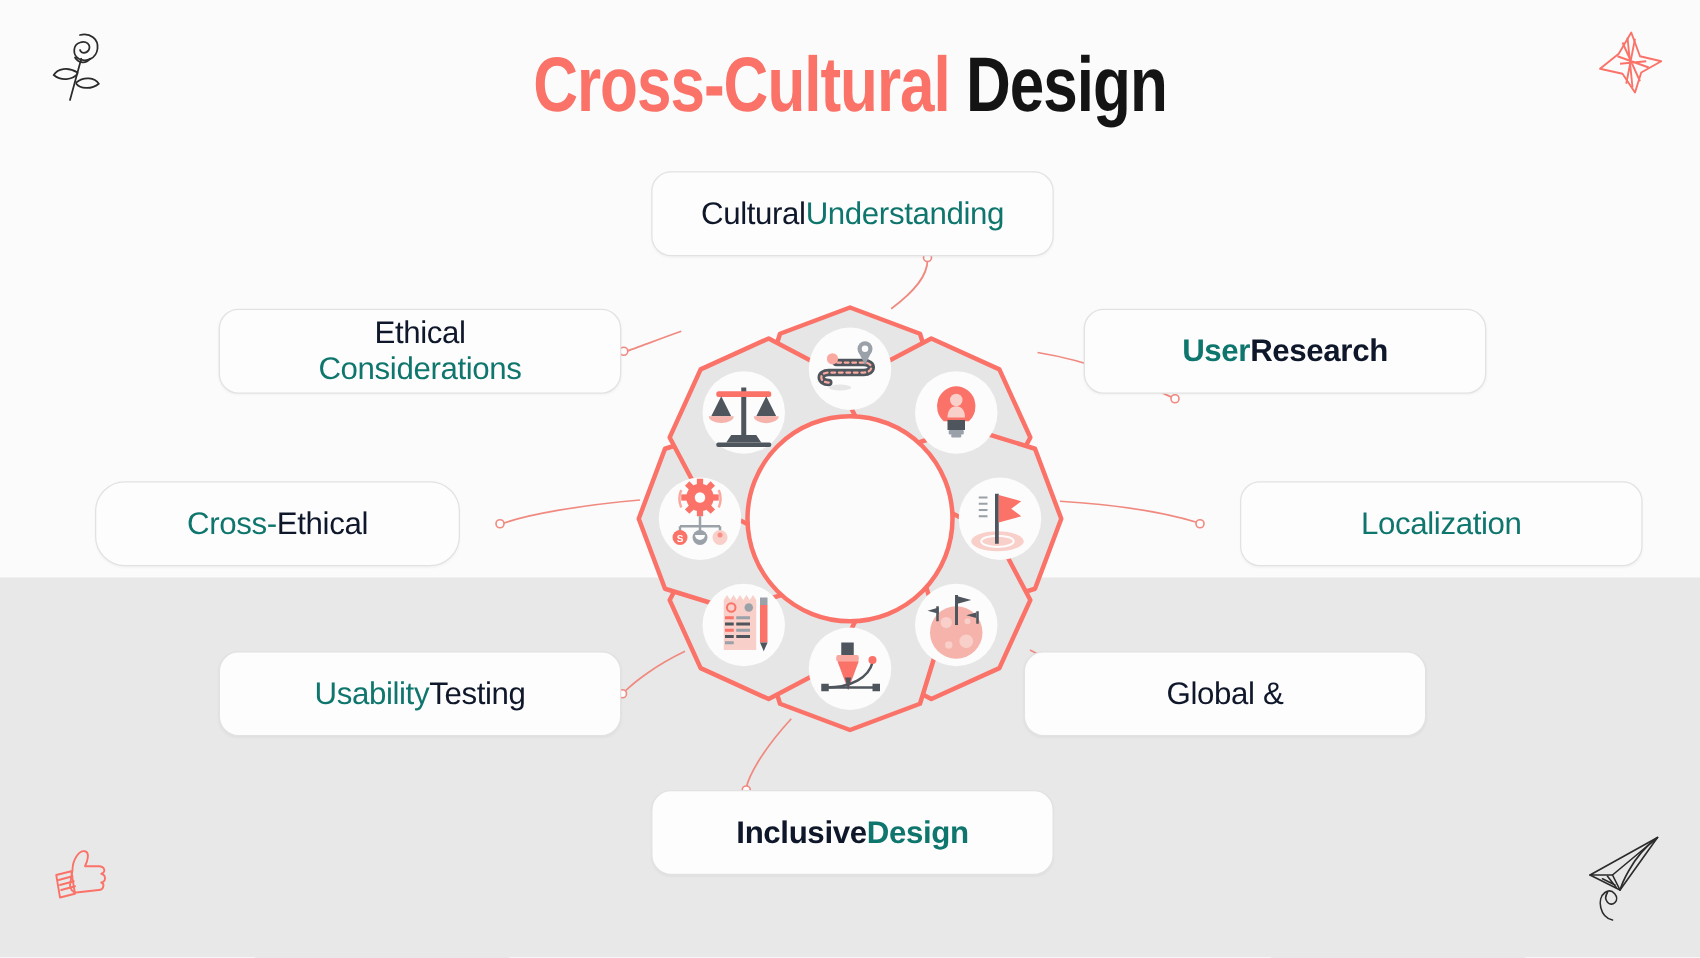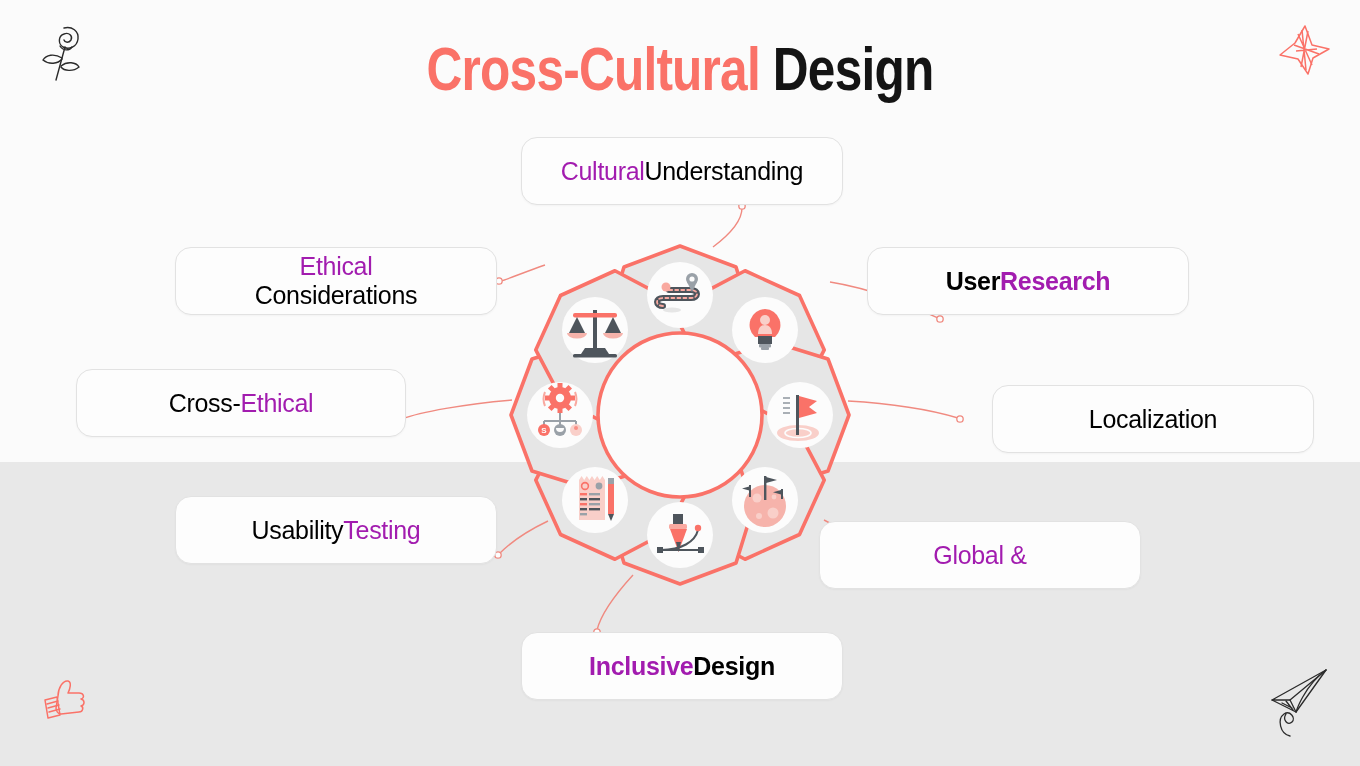--- a/index.html
+++ b/index.html
@@ -55,29 +55,29 @@
     border-radius:16px;
     box-shadow:0 1px 2px rgba(0,0,0,0.035);
     display:flex;
     align-items:center;
     justify-content:center;
     font-size:25px;
     letter-spacing:-0.3px;
     white-space:nowrap;
     color:#141414;
   }
-  .label-card .accent { color:#a21caf; }
-  .label-card .plain  { color:#000000; }
+  .label-card .accent { color:#0f172a; }
+  .label-card .plain  { color:#0f766e; }
 
   #card-cultural-understanding { left:521px;  top:137px; width:322px; height:68px; }
   #card-ethical-considerations { left:175px;  top:247px; width:322px; height:68px;flex-direction:column; }
   #card-user-research          { left:867px;  top:247px; width:322px; height:68px;font-weight:bold; }
-  #card-cross-collab           { left:76px;   top:369px; width:330px; height:68px; }
+  #card-cross-collab           { left:76px;   top:385px; width:292px; height:68px;border-radius:24px; }
   #card-localization           { left:961px;  top:385px; width:322px; height:68px;margin-left:31px; }
-  #card-usability-testing      { left:175px;  top:496px; width:322px; height:68px; }
+  #card-usability-testing      { left:175px;  top:521px; width:322px; height:68px; }
   #card-global-local-relevance { left:819px;  top:521px; width:322px; height:68px; }
   #card-inclusive-design       { left:521px;  top:632px; width:322px; height:68px;font-weight:bold; }
 
   
   .doodle { position:absolute; }
   #doodle-rose          { left:34px;   top:22px;  width:58px; height:62px; }
   #doodle-star          { left:1272px; top:18px;  width:62px; height:62px; }
   #doodle-thumbs-up     { left:38px;   top:674px; width:54px; height:54px; }
   #doodle-paper-plane   { left:1266px; top:664px; width:74px; height:78px; }
 </style>

